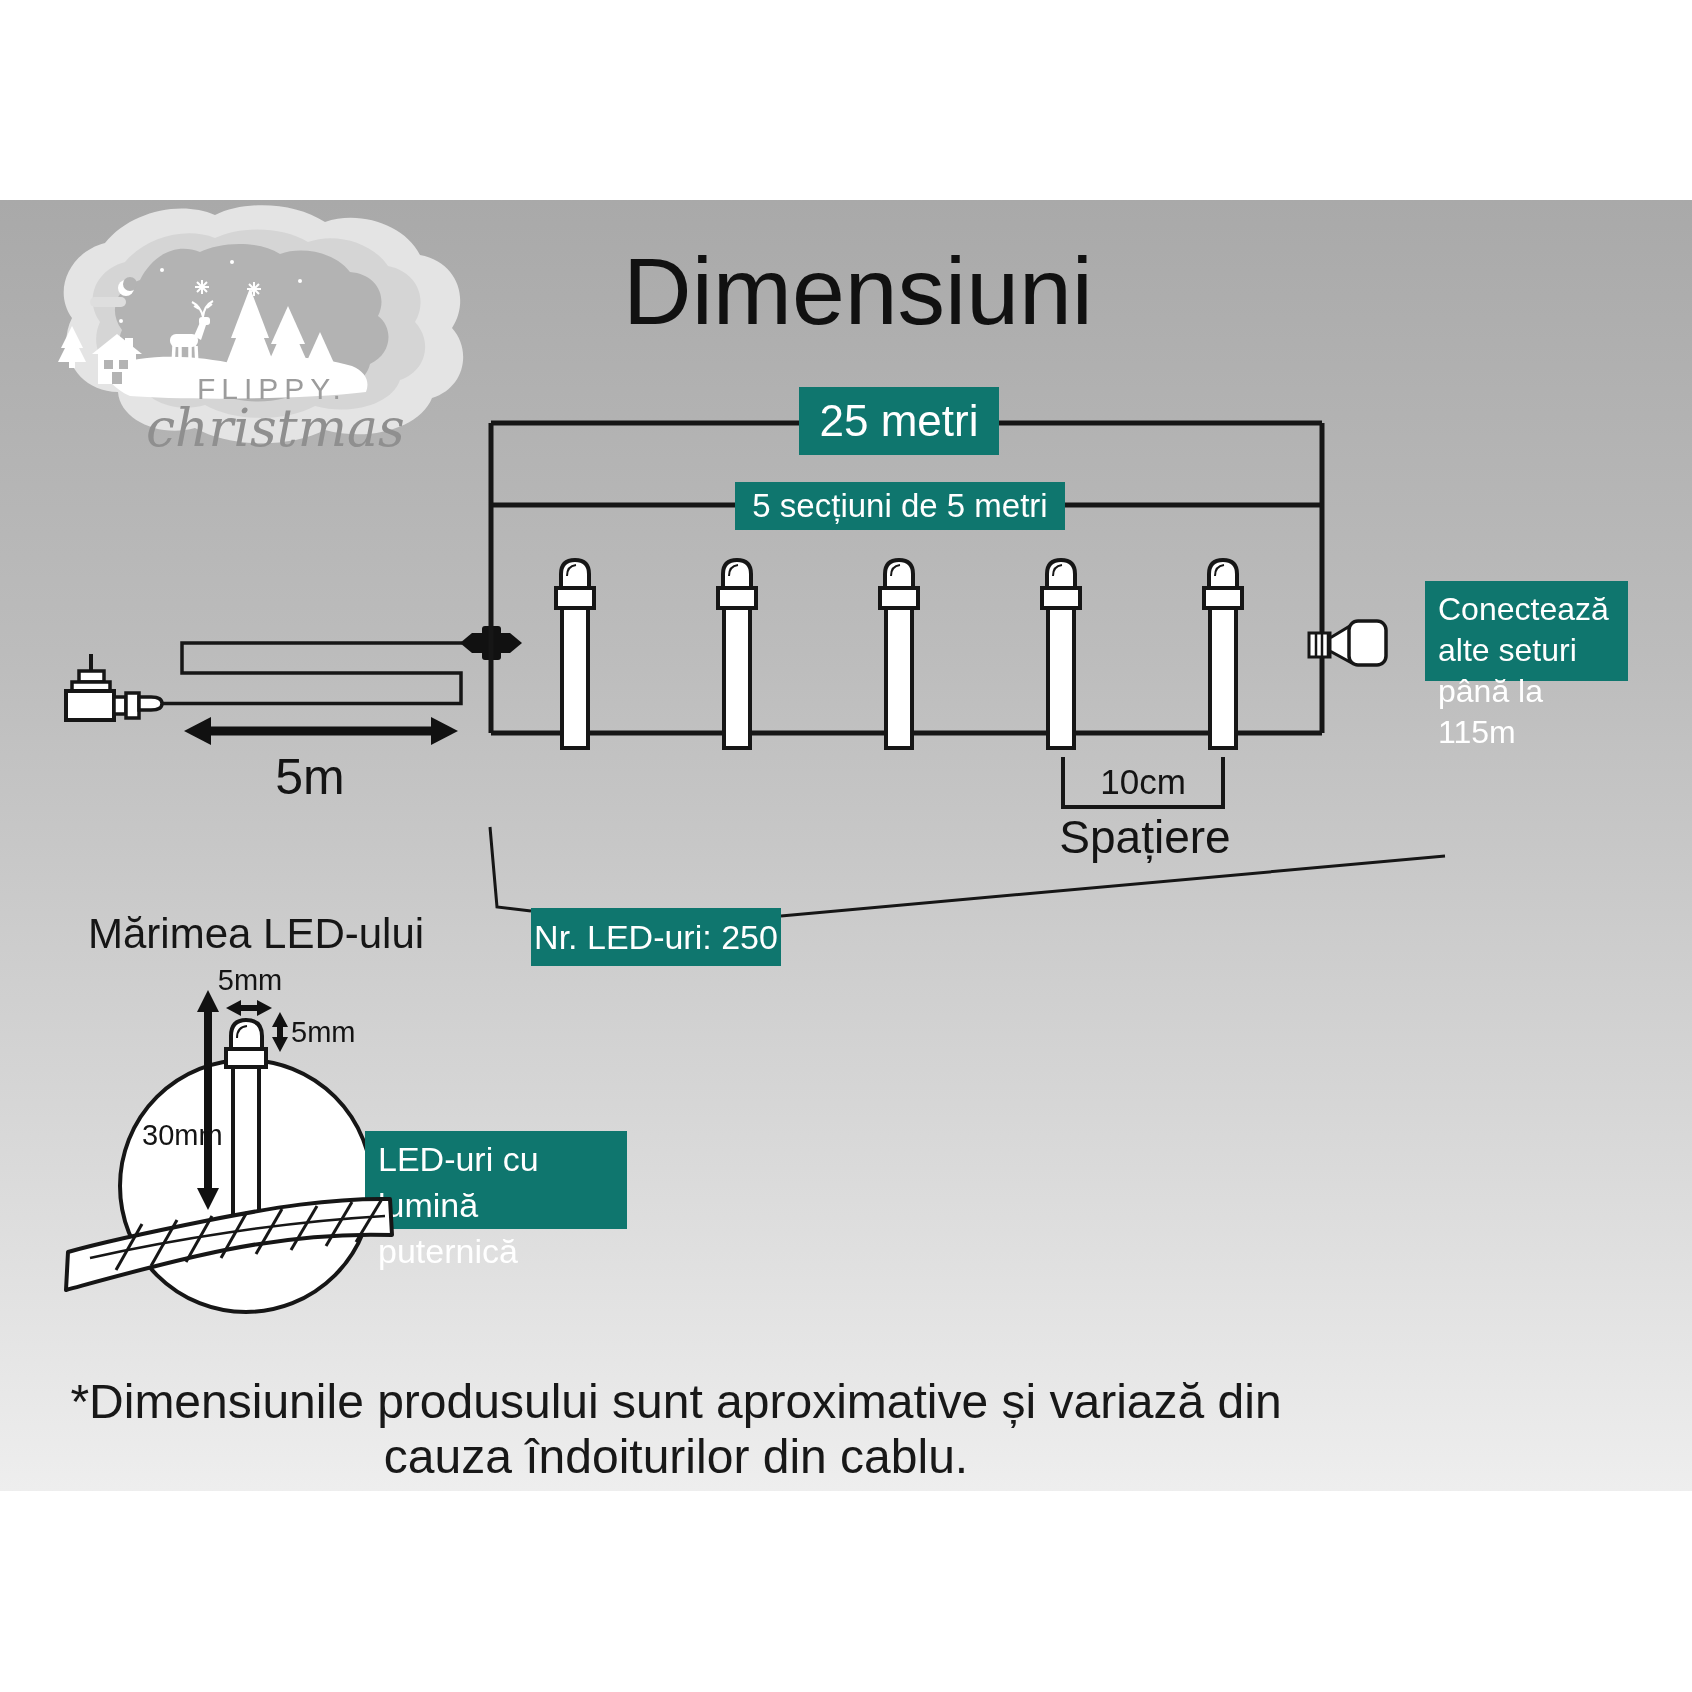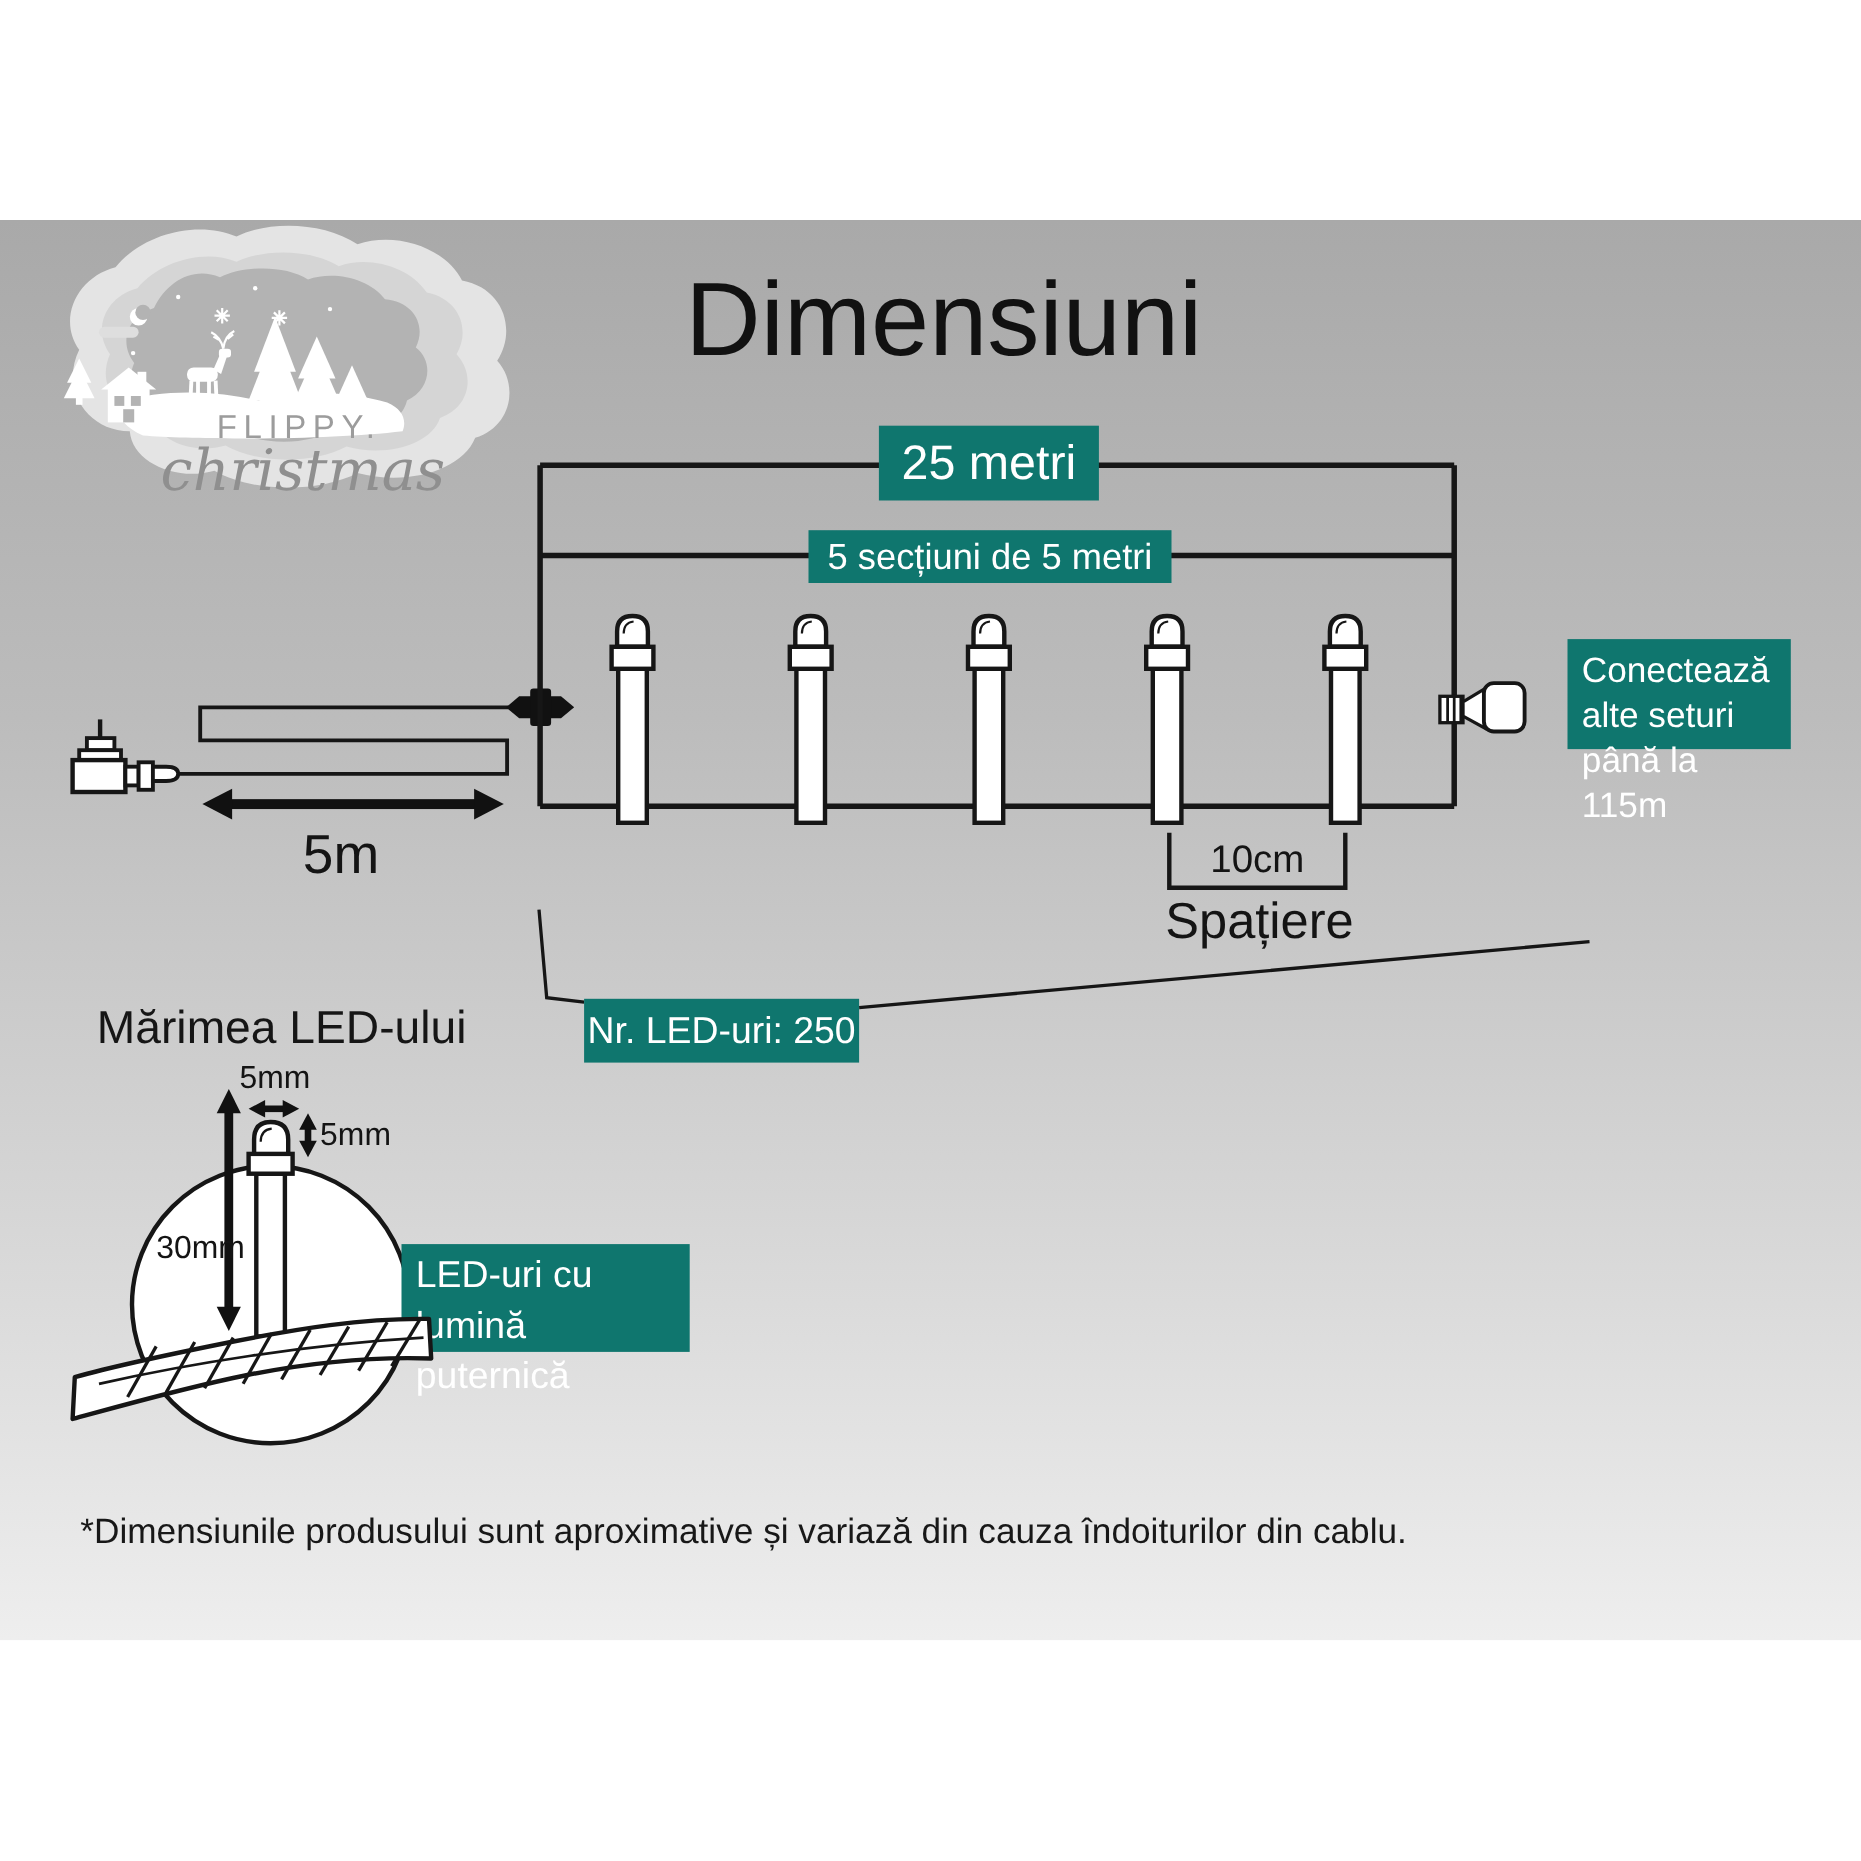--- a/index.html
+++ b/index.html
@@ -3,21 +3,21 @@
 <meta charset="utf-8">
 <style>
   html,body{margin:0;padding:0;background:#fff;}
   .stage{position:relative;width:1692px;height:1692px;background:#ffffff;overflow:hidden;
          font-family:"Liberation Sans",sans-serif;color:#141414;}
   .canvas{position:absolute;left:0;top:200px;width:1692px;height:1291px;
           background:linear-gradient(180deg,#a9a9a9 0%,#bcbcbc 35%,#d6d6d6 70%,#eeeeee 100%);}
   svg.layer{position:absolute;left:0;top:0;width:1692px;height:1692px;pointer-events:none;}
   .txt{position:absolute;white-space:pre-line;}
   .page-title{left:0;top:237px;width:1692px;text-align:center;font-size:95px;color:#111;padding-left:12px;}
-  .footnote{left:0;top:1374px;width:1352px;text-align:center;font-size:32px;color:#181818;}
+  .footnote{left:0;top:1374px;width:1352px;text-align:center;font-size:48px;color:#181818;}
   .tag{position:absolute;background:#0f766e;color:#ffffff;display:flex;align-items:center;
        justify-content:center;white-space:pre-line;box-sizing:border-box;}
   .tag-25{left:799px;top:387px;width:200px;height:68px;font-size:44px;}
   .tag-sections{left:735px;top:482px;width:330px;height:48px;font-size:33px;}
   .tag-connect{left:1425px;top:581px;width:203px;height:100px;font-size:32px;line-height:41px;
                justify-content:flex-start;align-items:flex-start;padding:8px 0 0 13px;text-align:left;}
   .tag-count{left:531px;top:884px;width:250px;height:58px;font-size:34px;margin-top:24px;}
   .tag-note{left:365px;top:1131px;width:262px;height:98px;font-size:34px;line-height:46px;
             justify-content:flex-start;align-items:flex-start;padding:5px 0 0 13px;text-align:left;}
   .t-3m{left:240px;top:748px;width:140px;text-align:center;font-size:50px;}

